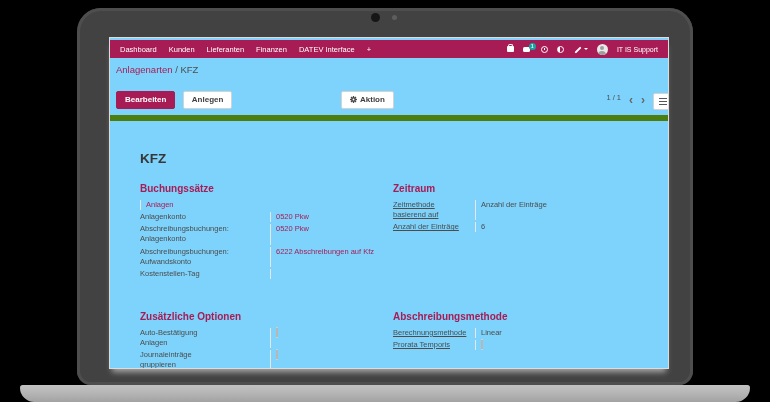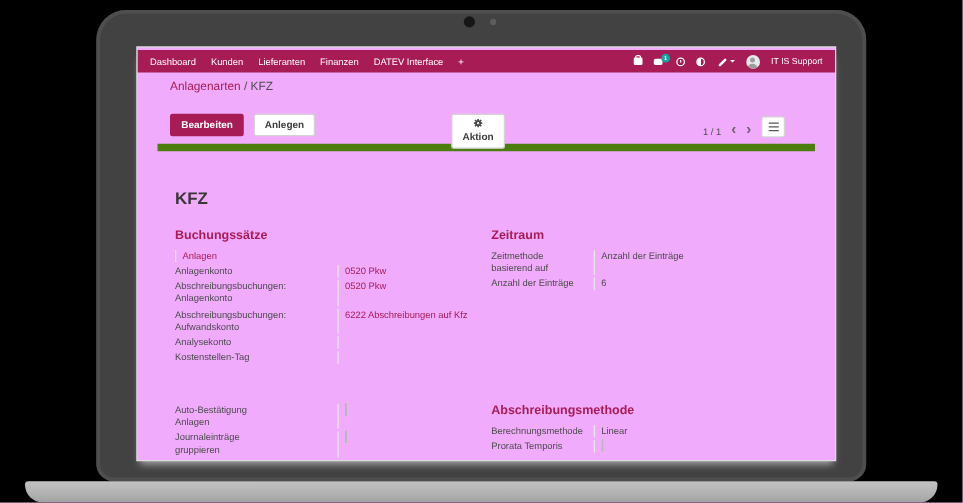--- a/index.html
+++ b/index.html
@@ -24,21 +24,21 @@
   .webcam{position:absolute;left:294px;top:5px;width:9px;height:9px;border-radius:50%;background:#161616;}
   .webcam-led{position:absolute;left:315px;top:7px;width:5px;height:5px;border-radius:50%;background:#5d5d5d;}
   .base{
     position:absolute;left:20px;top:385px;width:730px;height:17px;
     background:linear-gradient(180deg,#c2c2c2 0%,#b3b3b3 55%,#a2a2a2 100%);
     border-radius:3px 3px 16px 16px;
   }
   
   .screen{
     position:absolute;left:110px;top:38px;width:558px;height:330px;
-    background:#f0abfc;overflow:hidden;
+    background:#7dd3fc;overflow:hidden;
     box-shadow:0 0 0 1px #dcdcdc, 0 6px 6px -2px rgba(255,255,255,.55);
     padding-top:2px;box-sizing:border-box;
   }
   
   .navbar{
     height:18px;background:var(--accent);color:#fff;
     display:flex;align-items:center;padding:0 10px;
   }
   .nav-menu{display:flex;align-items:center;gap:12px;font-size:7.5px;font-weight:500;}
   .nav-menu span{cursor:pointer;}
@@ -57,51 +57,51 @@
   .i-clock::before{content:"";position:absolute;left:2px;top:1px;width:1px;height:2px;background:#fff;}
   .i-contrast{width:7px;height:7px;border:1px solid #fff;border-radius:50%;box-sizing:border-box;background:linear-gradient(90deg,#fff 0 50%,transparent 50%);}
   .i-pencil{width:9px;height:9px;position:relative;}
   .i-pencil::before{content:"";position:absolute;left:1px;top:4px;width:8px;height:2px;background:#fff;transform:rotate(-45deg);border-radius:1px;}
   .i-caret{width:0;height:0;border:2.5px solid transparent;border-top-color:#fff;margin-top:2px;}
   .avatar{width:11px;height:11px;border-radius:50%;background:#e9e9e9;position:relative;overflow:hidden;}
   .avatar::before{content:"";position:absolute;left:3.5px;top:2px;width:4px;height:4px;border-radius:50%;background:#9e9e9e;}
   .avatar::after{content:"";position:absolute;left:1.5px;top:7px;width:8px;height:5px;border-radius:4px 4px 0 0;background:#9e9e9e;}
   .user-name{font-size:7px;font-weight:500;}
   
-  .controlbar{padding:4px 26px 0;}
+  .controlbar{padding:4px 6px 0;}
   .breadcrumb{font-size:9.5px;margin:2px 0 6px;color:var(--ink);}
   .breadcrumb .bc-link{color:var(--accent);cursor:pointer;}
   .btn-row{position:relative;height:24px;margin:16px -10px;padding:0 10px;border-bottom:6px solid #4d7c0f;}
   .btn{
     display:inline-block;font-size:8px;font-weight:600;padding:3px 8px 4px;
     border:1px solid #d3d3d3;border-radius:2px;background:#fff;color:#3d3d3d;cursor:pointer;
     vertical-align:top;margin-right:3px;
   }
   .btn.primary{background:var(--accent);border-color:var(--accent);color:#fff;}
   .aktion{
     position:absolute;left:235px;top:0;display:inline-flex;align-items:center;gap:3px;
     font-size:8px;font-weight:600;color:#3d3d3d;border:1px solid #d3d3d3;border-radius:2px;
-    background:#fff;padding:3px 8px 4px;cursor:pointer;flex-direction:column;
-  }
-  .pager{position:absolute;right:24px;top:2px;display:flex;align-items:flex-end;gap:8px;color:#4c4c4c;}
+    background:#fff;padding:3px 8px 4px;cursor:pointer;
+  }
+  .pager{position:absolute;right:0;top:2px;display:flex;align-items:flex-start;gap:8px;color:#4c4c4c;}
   .pager-count{font-size:7.5px;}
   .chev{font-size:12px;line-height:14px;color:#666;cursor:pointer;font-weight:700;}
   .menu-btn{
     width:17px;height:15px;border:1px solid #d3d3d3;border-radius:2px;background:#fff;cursor:pointer;
     display:flex;flex-direction:column;justify-content:center;align-items:center;gap:1.5px;
   }
   .menu-btn i{display:block;width:8px;height:1.2px;background:#555;}
   
   .content{padding:14px 14px 0 30px;}
   .form-title{font-size:13.5px;font-weight:600;color:#373737;margin:0 0 17px;}
   .grid{display:grid;grid-template-columns:253px 1fr;row-gap:30px;}
   .section h2{color:var(--accent);font-size:10px;font-weight:700;margin:0 0 6px;}
   .frow{display:flex;font-size:7.5px;line-height:1.35;color:var(--ink);margin-bottom:2px;}
   .frow .lbl{flex:none;width:124px;padding-right:6px;white-space:pre-line;}
-  .col-right .frow .lbl{width:76px;}
+  .col-right .frow .lbl{width:76px;text-decoration:underline;}
   .frow .val{flex:1;border-left:1px solid #e7e7e7;padding-left:5px;min-height:10px;}
   .val.link{color:var(--accent);cursor:pointer;}
   .checkbox{width:9px;height:9px;border:1px solid #b7b7b7;border-radius:1px;background:#fdfdfd;margin-top:0.5px;cursor:pointer;}
 </style>
 </head>
 <body>
 
 <div class="laptop">
   <div class="webcam"></div>
   <div class="webcam-led"></div>
@@ -187,43 +187,40 @@
           <span class="lbl">Abschreibungsbuchungen:
 Anlagenkonto</span>
           <span class="val link">0520 Pkw</span>
         </div>
         <div class="frow">
           <span class="lbl">Abschreibungsbuchungen:
 Aufwandskonto</span>
           <span class="val link">6222 Abschreibungen auf Kfz</span>
         </div>
         <div class="frow">
-          <span class="lbl">Analysekonto</span>
-          <span class="val"></span>
-        </div>
-        <div class="frow">
           <span class="lbl">Kostenstellen-Tag</span>
           <span class="val"></span>
         </div>
       </div>
 
       <div class="section col-right">
         <h2>Zeitraum</h2>
         <div class="frow">
           <span class="lbl">Zeitmethode
 basierend auf</span>
           <span class="val">Anzahl der Einträge</span>
         </div>
         <div class="frow">
           <span class="lbl">Anzahl der Einträge</span>
           <span class="val">6</span>
         </div>
       </div>
 
       <div class="section col-left">
+        <h2>Zusätzliche Optionen</h2>
         <div class="frow">
           <span class="lbl">Auto-Bestätigung
 Anlagen</span>
           <span class="val"><span class="checkbox"></span></span>
         </div>
         <div class="frow">
           <span class="lbl">Journaleinträge
 gruppieren</span>
           <span class="val"><span class="checkbox"></span></span>
         </div>

